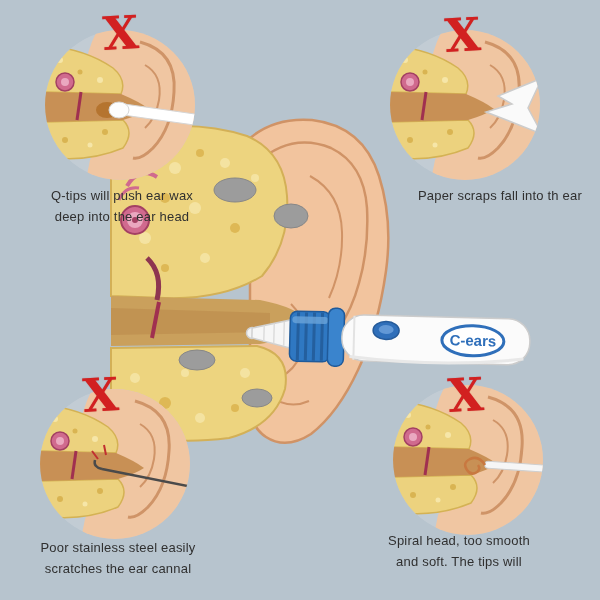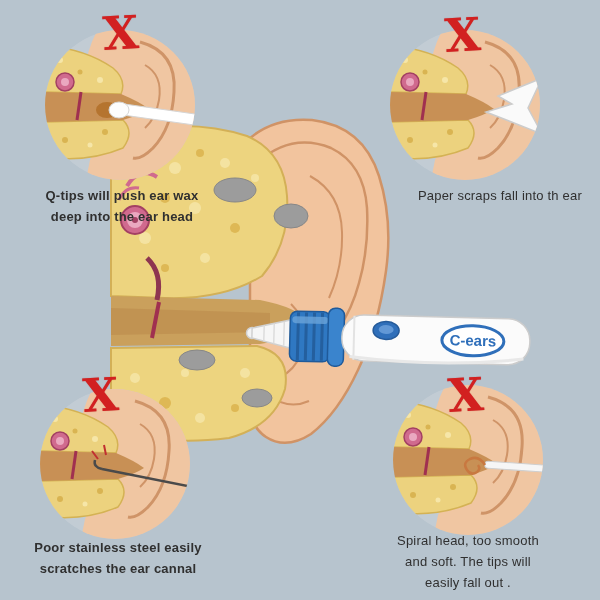--- a/index.html
+++ b/index.html
@@ -148,21 +148,21 @@
       <circle cx="20" cy="52" r="4" fill="#eaa8c0"></circle>
       <line x1="36" y1="62" x2="32" y2="90" stroke="#a03050" stroke-width="3"></line>
       <g>
         <ellipse cx="62" cy="80" rx="11" ry="8" fill="#b5742f"></ellipse>
         <rect x="72" y="73" width="85" height="11" rx="5.5" fill="#ffffff" stroke="#d5d5d5" transform="rotate(8 72 73)"></rect>
         <ellipse cx="74" cy="80" rx="10" ry="8" fill="#fdfdfd" stroke="#d5d5d5"></ellipse>
       </g>
     </svg>
   </div>
   <div class="xmark" style="left:103px; top:10px;">X</div>
-  <div class="caption" style="left:17px; top:186px; width:210px;font-weight:bold;">
+  <div class="caption" style="left:17px; top:186px; width:210px;">
     <span>Q-tips will push ear wax</span>
     <span>deep into the ear head</span>
   </div>
 
   <div class="inset" style="left:390px; top:30px;">
     <svg width="150" height="150" viewBox="0 0 150 150">
       <circle cx="75" cy="75" r="75" fill="#c2ccd4"></circle>
       <path d="M55 -5 Q30 40 45 75 Q58 105 45 130 L40 155 H155 V-5 Z" fill="#f0c6a2"></path>
       <path d="M95 12 Q132 22 129 62 Q127 98 108 118 Q96 130 88 128" fill="none" stroke="#cf9468" stroke-width="3"></path>
       <path d="M100 35 Q118 45 114 70 Q111 88 100 98" fill="none" stroke="#cf9468" stroke-width="2"></path>
@@ -211,21 +211,21 @@
       <circle cx="20" cy="52" r="4" fill="#eaa8c0"></circle>
       <line x1="36" y1="62" x2="32" y2="90" stroke="#a03050" stroke-width="3"></line>
       <g>
         <path d="M152 98 L62 80" stroke="#4a4a4a" stroke-width="2.5" fill="none"></path>
         <path d="M62 80 q-9 -2 -7 -9" stroke="#4a4a4a" stroke-width="2.5" fill="none"></path>
         <path d="M58 70 l-6 -8 M66 66 l-2 -10" stroke="#c03030" stroke-width="2"></path>
       </g>
     </svg>
   </div>
   <div class="xmark" style="left:83px; top:372px;">X</div>
-  <div class="caption" style="left:13px; top:538px; width:210px;font-weight:bold;">
+  <div class="caption" style="left:13px; top:538px; width:210px;">
     <span>Poor stainless steel easily</span>
     <span>scratches the ear cannal</span>
   </div>
 
   <div class="inset" style="left:393px; top:385px;">
     <svg width="150" height="150" viewBox="0 0 150 150">
       <circle cx="75" cy="75" r="75" fill="#c2ccd4"></circle>
       <path d="M55 -5 Q30 40 45 75 Q58 105 45 130 L40 155 H155 V-5 Z" fill="#f0c6a2"></path>
       <path d="M95 12 Q132 22 129 62 Q127 98 108 118 Q96 130 88 128" fill="none" stroke="#cf9468" stroke-width="3"></path>
       <path d="M100 35 Q118 45 114 70 Q111 88 100 98" fill="none" stroke="#cf9468" stroke-width="2"></path>
@@ -243,19 +243,18 @@
       <circle cx="20" cy="52" r="9" fill="#d06a8e" stroke="#a34063" stroke-width="1.5"></circle>
       <circle cx="20" cy="52" r="4" fill="#eaa8c0"></circle>
       <line x1="36" y1="62" x2="32" y2="90" stroke="#a03050" stroke-width="3"></line>
       <g>
         <rect x="92" y="76" width="65" height="7" rx="3.5" fill="#f6f6f6" stroke="#cfcfcf" transform="rotate(4 92 76)"></rect>
         <path d="M92 80 q-6 -10 -15 -6 q-8 4 -3 11 q4 6 10 2 q4 -3 1 -7" fill="none" stroke="#c87840" stroke-width="2.5"></path>
       </g>
     </svg>
   </div>
   <div class="xmark" style="left:448px; top:372px;">X</div>
-  <div class="caption" style="left:353px; top:531px; width:230px;">
+  <div class="caption" style="left:344px; top:531px; width:230px;">
     <span>Spiral head, too smooth</span>
     <span>and soft. The tips will</span>
-    <span>easily fall out .</span>
   </div>
 
 </div>
 
 </body></html>

